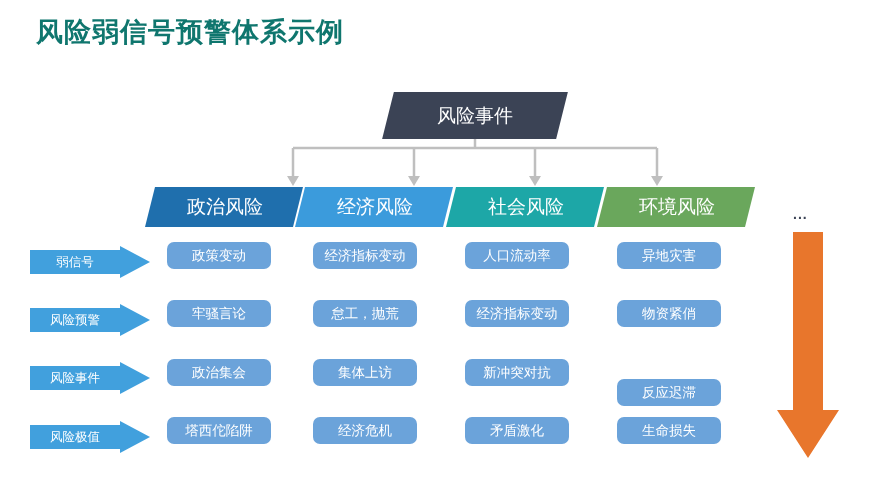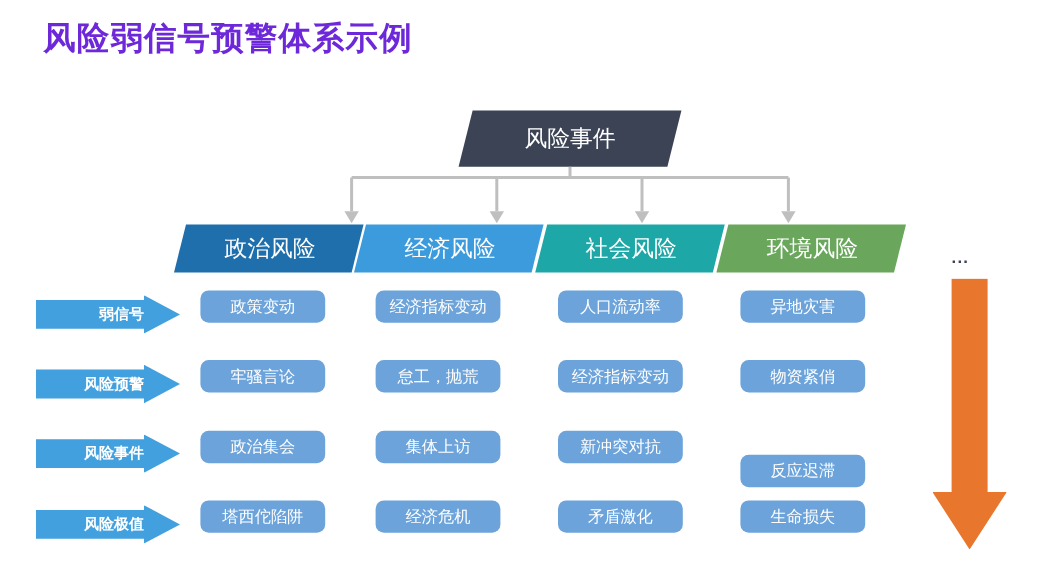--- a/index.html
+++ b/index.html
@@ -18,21 +18,21 @@
     overflow: hidden;
   }
 
   
   #slide-title {
     position: absolute;
     left: 36px;
     top: 14px;
     font-size: 27px;
     font-weight: bold;
-    color: #6d28d9;
+    color: #0f766e;
     letter-spacing: 1px;
     white-space: nowrap;
   }
 
   
   .par {
     position: absolute;
     display: flex;
     align-items: center;
     justify-content: center;
@@ -91,24 +91,24 @@
     left: 0; top: 0;
     width: 120px;
     height: 32px;
     background: #41a0dd;
     clip-path: polygon(0 4px, 90px 4px, 90px 0, 120px 16px, 90px 32px, 90px 28px, 0 28px);
   }
   .row-label .rl-txt {
     position: relative;
     z-index: 2;
     width: 90px;
-    text-align: right;
+    text-align: center;
     color: #ffffff;
     font-size: 12.5px;
-    font-weight: bold;
+    font-weight: normal;
     white-space: nowrap;
   }
 
   
   .cell {
     position: absolute;
     width: 104px;
     height: 27px;
     background: #6ba3da;
     border-radius: 7px;

